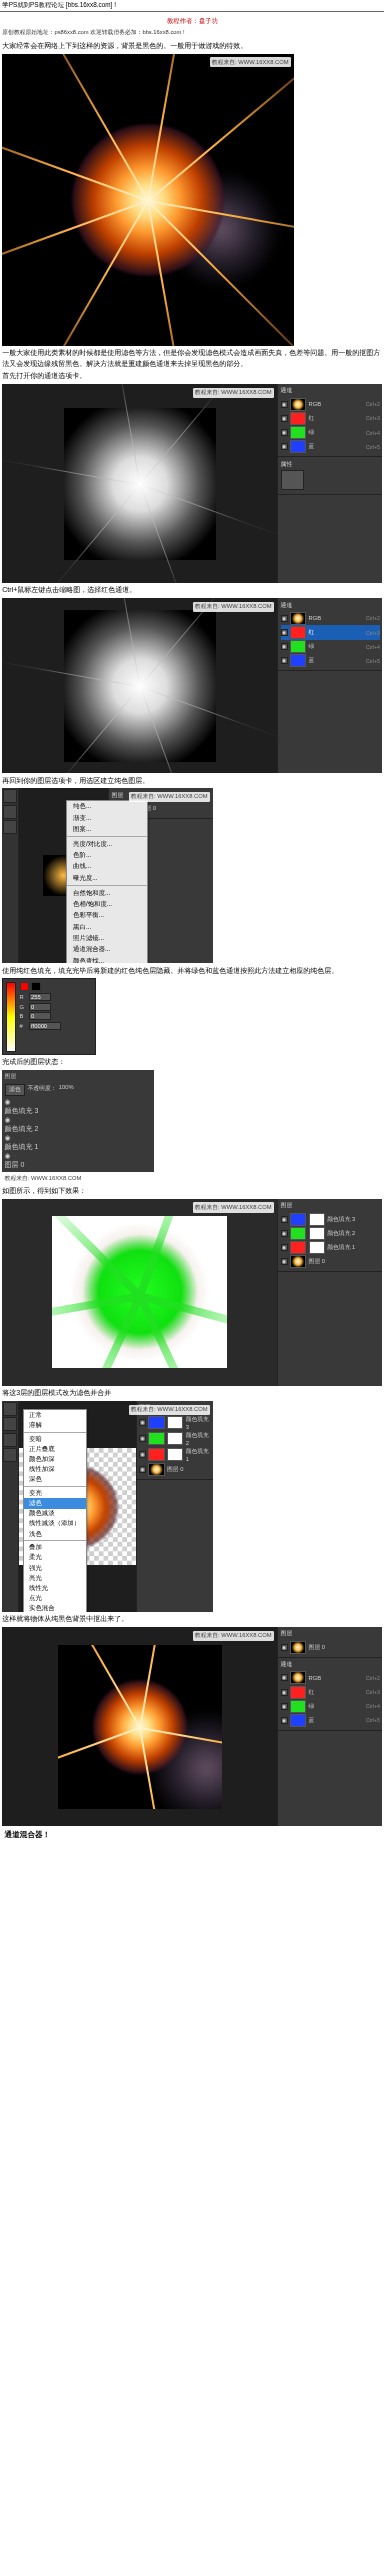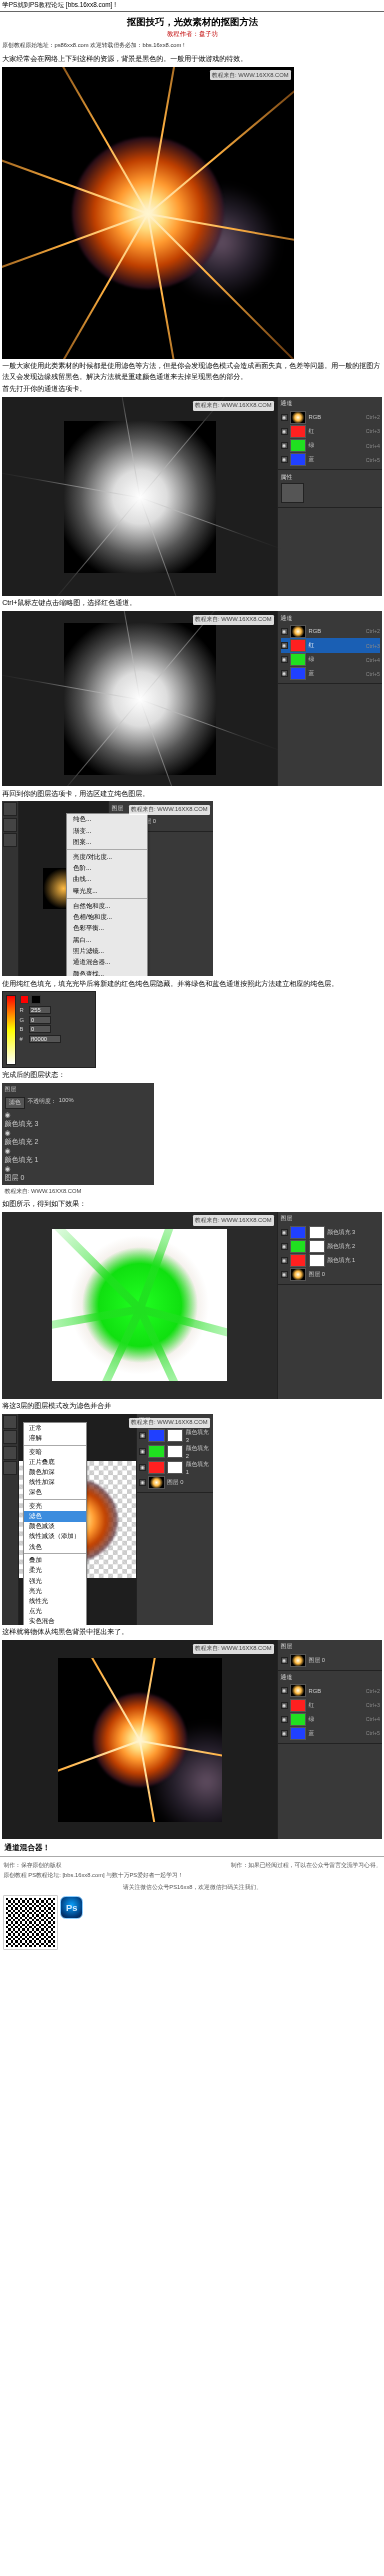--- a/index.html
+++ b/index.html
@@ -103,21 +103,20 @@
   .tool-strip .t { width:14px; height:14px; margin:1.2px; background:#444; border:0.6px solid #222; }
   .prop-img { width:23.4px; height:20px; background:#555; border:0.6px solid #222; margin:1.2px 0;}
 </style>
 </head>
 <body>
 <div class="page">
 
   <div class="header-bar">学PS就到PS教程论坛 [bbs.16xx8.com] !</div>
 
   <div class="title-block">
-    <h1>抠图技巧，光效素材的抠图方法</h1>
     <div class="subtitle">教程作者：盘子坊</div>
   </div>
   <div class="source-line">原创教程原始地址：ps86xx8.com  欢迎转载但务必加：bbs.16xx8.com !</div>
 
   <div class="content">
 
     <div class="para">大家经常会在网络上下到这样的资源，背景是黑色的。一般用于做游戏的特效。</div>
 
     <div class="img-box fire-effect">
       <div class="smoke"></div>
@@ -536,27 +535,15 @@
                 <span style="font-size:5.3px;color:#888;">Ctrl+5</span>
               </div>
             </div>
          </div>
        </div>
     </div>
 
     <div class="final-note">通道混合器！</div>
   </div>
 
-  <div class="footer">
-    <div style="display:flex; justify-content:space-between;">
-       <span>制作：保存原创的版权</span>
-       <span>制作：如果已经阅过程，可以在公众号留言交流学习心得。</span>
-    </div>
-    <div style="margin-top:1.2px;">原创教程 PS教程论坛: [bbs.16xx8.com] 与数十万PS爱好者一起学习！</div>
-    <div class="center">请关注微信公众号PS16xx8，欢迎微信扫码关注我们。</div>
-    <div class="qr-wrap">
-       <div class="qr"></div>
-       <div class="ps-badge">Ps</div>
-    </div>
-  </div>
 
 </div>
 
 
 </body></html>

